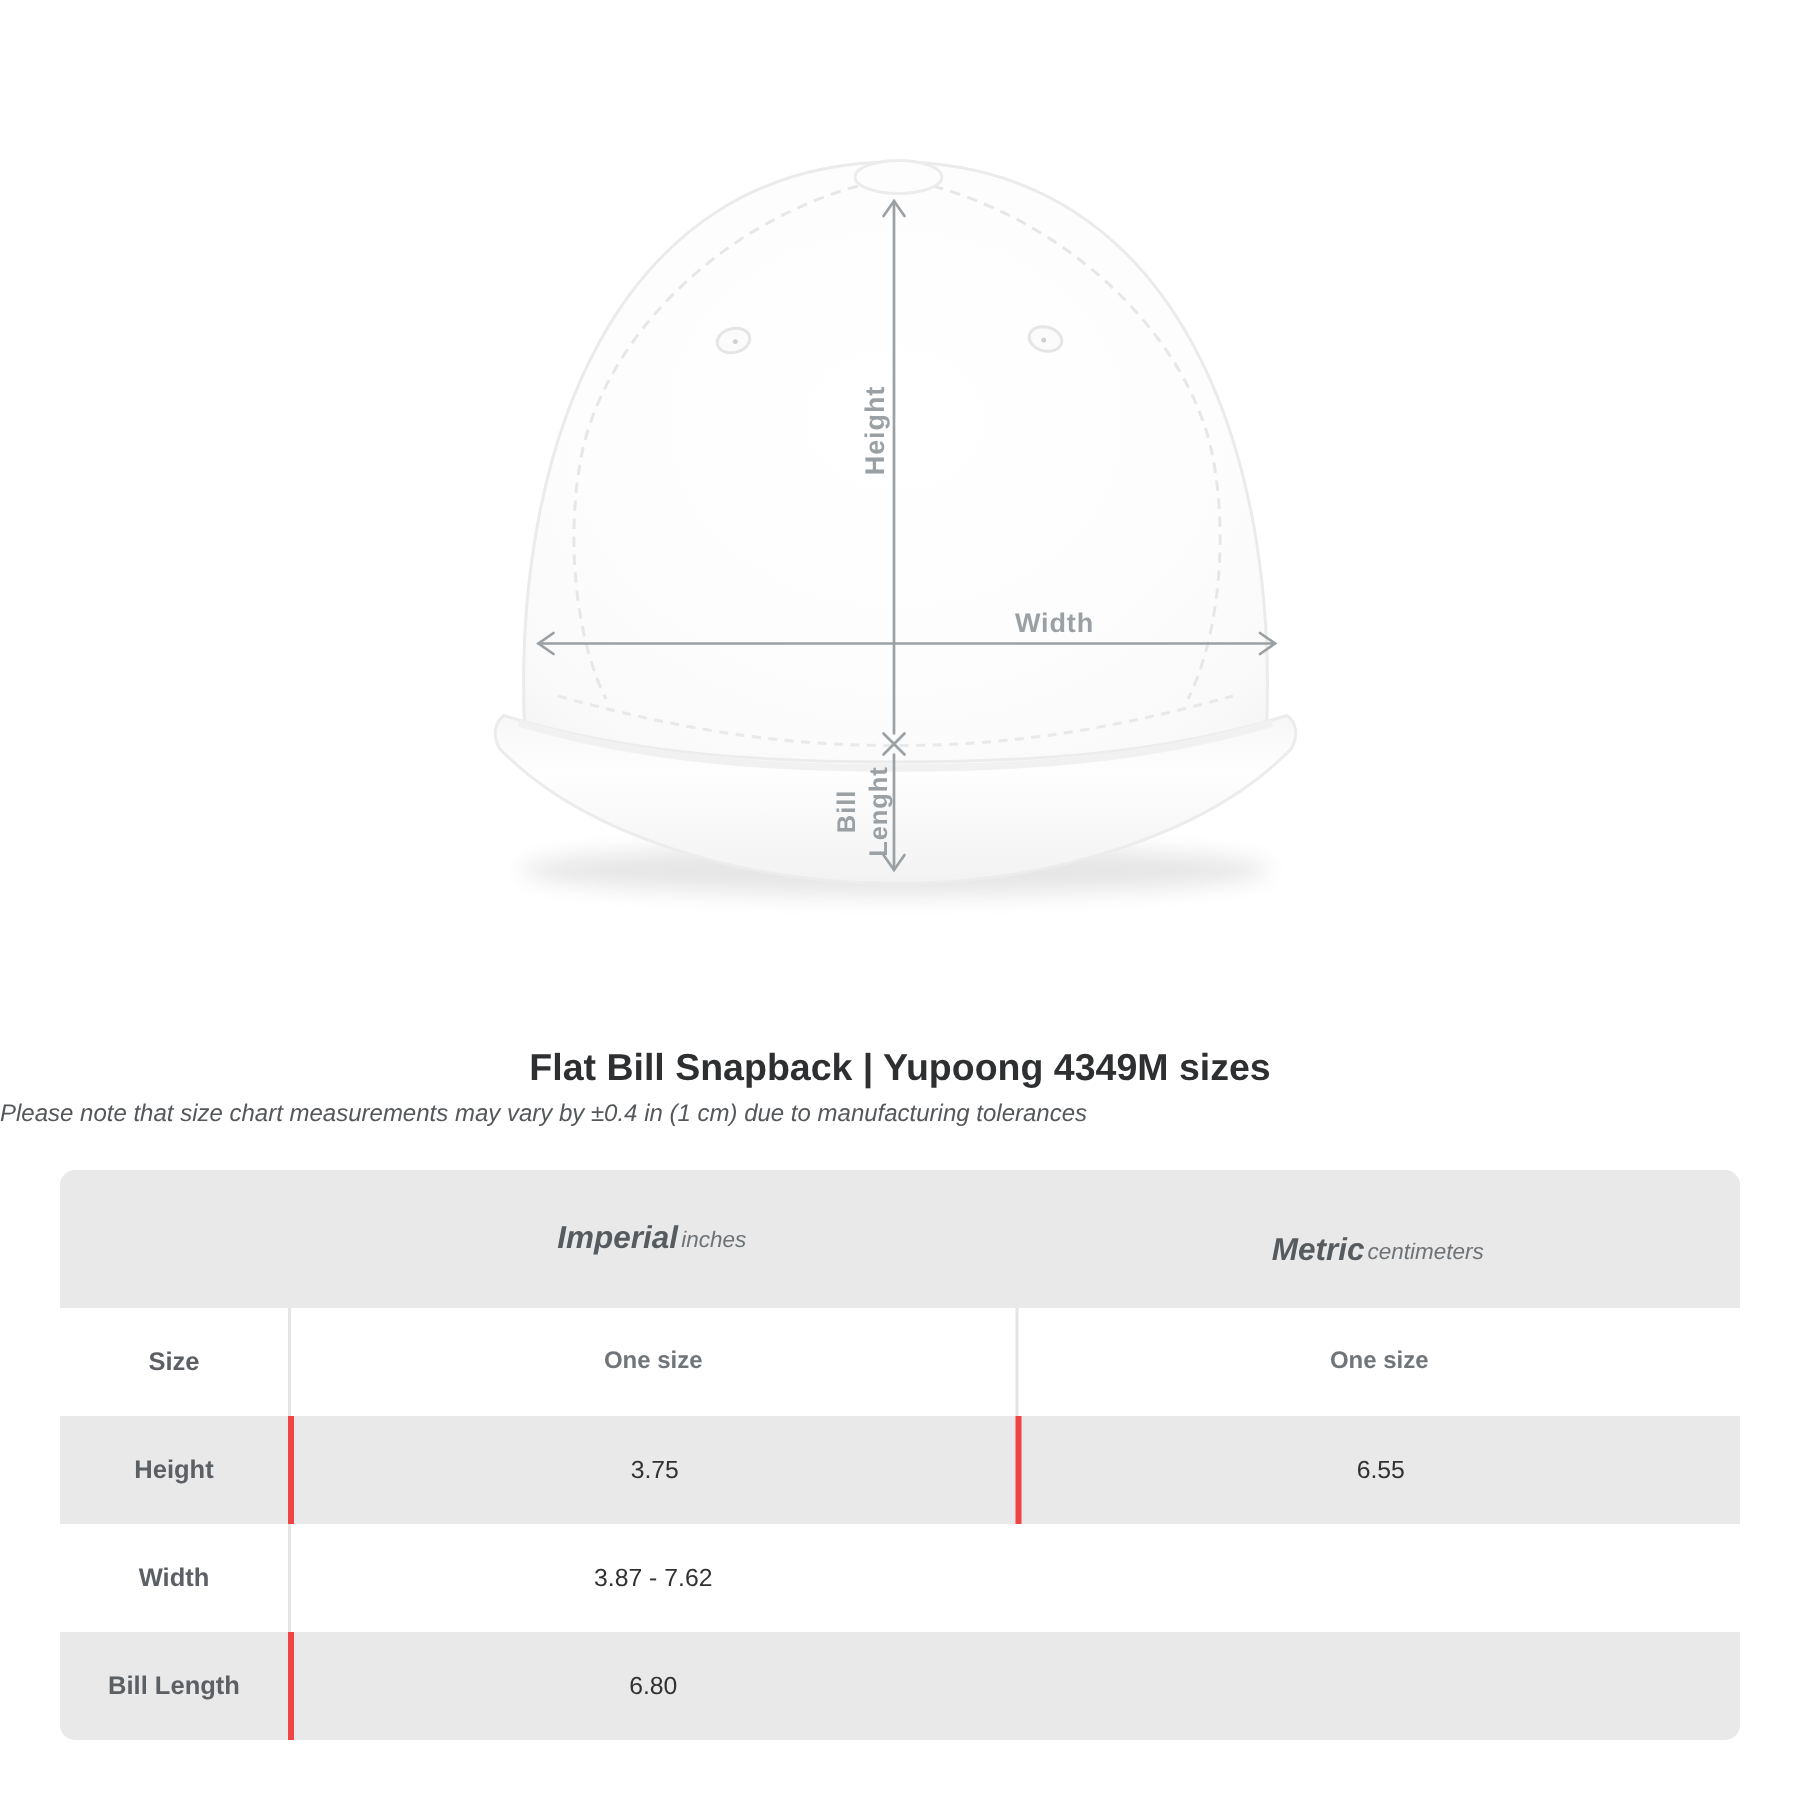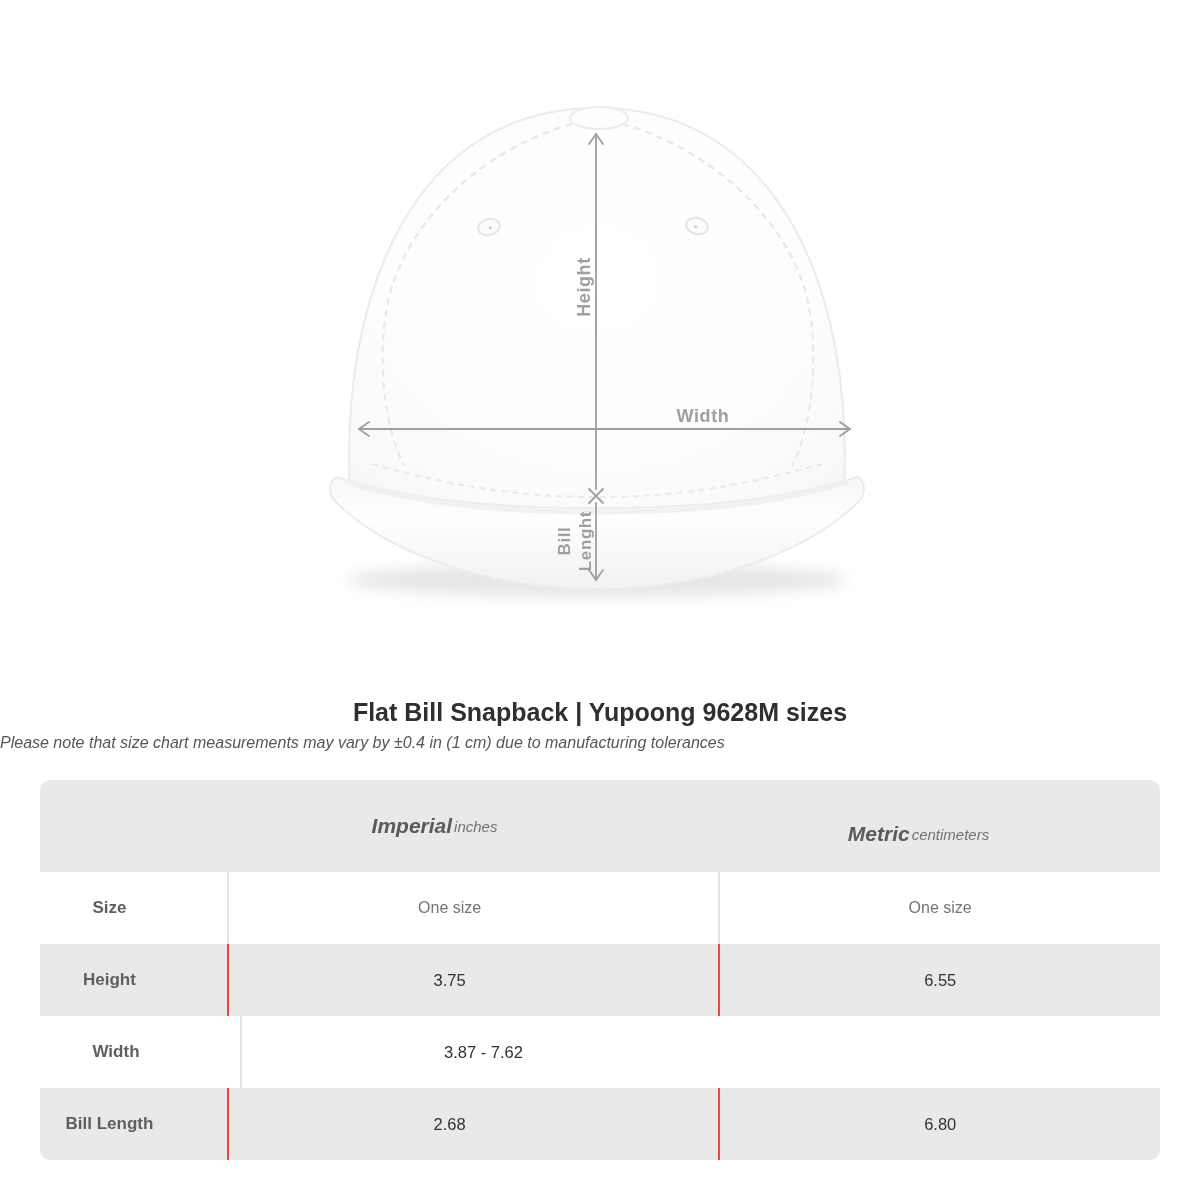--- a/index.html
+++ b/index.html
@@ -48,31 +48,31 @@
   .thead{
     display:flex;height:92px;background:var(--table-stripe);
     border-radius:10px 10px 0 0;align-items:center;
   }
   .th-spacer{width:152px;}
   .th-col{width:485px;display:flex;flex-direction:row;align-items:center;justify-content:center;gap:2px;}
   .th-col.metric{width:483px;margin-top:16px;}
   .th-main{font-size:21px;font-weight:bold;font-style:italic;color:#565b5f;}
   .th-sub{font-size:15px;font-style:italic;color:#6d7276;}
 
-  .trow{display:flex;height:72px;gap:48px;}
+  .trow{display:flex;height:72px;}
   .trow.striped{background:var(--table-stripe);}
   .trow.last{border-radius:0 0 10px 10px;}
   .cell{display:flex;align-items:center;justify-content:center;height:100%;}
   .c-label{width:152px;font-size:17px;font-weight:bold;color:var(--label-text);}
   .c-imperial{width:485px;}
   .c-metric{width:483px;}
   .trow.plain .c-imperial,.trow.plain .c-metric{border-left:2px solid #e4e4e4;}
-  .trow.striped .c-imperial,.trow.striped .c-metric{border-left:2px solid #ef4444;}
+  .trow.striped .c-imperial,.trow.striped .c-metric{border-left:4px solid #ef4444;}
   .val{font-size:16.5px;color:var(--value-text);}
-  .val-onesize{font-size:16px;font-weight:normal;color:#70757a;}
+  .val-onesize{font-size:16px;font-weight:bold;color:#70757a;}
 </style>
 </head>
 <body>
 
 <div class="page">
 
   <div class="hat-figure">
     <svg width="1200" height="700" viewBox="0 0 1200 700">
       <defs>
         <radialGradient id="crownG" cx="0.5" cy="0.42" r="0.78">
@@ -143,21 +143,21 @@
     </svg>
 
     <div class="measure-label label-height">Height</div>
     <div class="measure-label label-width">Width</div>
     <div class="measure-label label-bill">
       <div>Bill</div>
       <div>Lenght</div>
     </div>
   </div>
 
-  <div class="size-title">Flat Bill Snapback | Yupoong 9628M sizes</div>
+  <div class="size-title">Flat Bill Snapback | Yupoong 4349M sizes</div>
   <div class="size-note">Please note that size chart measurements may vary by ±0.4 in (1 cm) due to manufacturing tolerances</div>
 
   <div class="size-table">
 
     <div class="thead">
       <div class="th-spacer"></div>
       <div class="th-col imperial">
         <div class="th-main">Imperial</div>
         <div class="th-sub">inches</div>
       </div>
@@ -189,22 +189,19 @@
 
     <div class="trow plain">
       <div class="cell c-label">Width</div>
       <div class="cell c-imperial">
         <span class="val">3.87 - 7.62</span>
       </div>
     </div>
 
     <div class="trow striped last">
       <div class="cell c-label">Bill Length</div>
-      <div class="cell c-imperial">
-        <span class="val">2.68</span>
-      </div>
       <div class="cell c-metric">
         <span class="val">6.80</span>
       </div>
     </div>
 
   </div>
 </div>
 
 </body></html>

